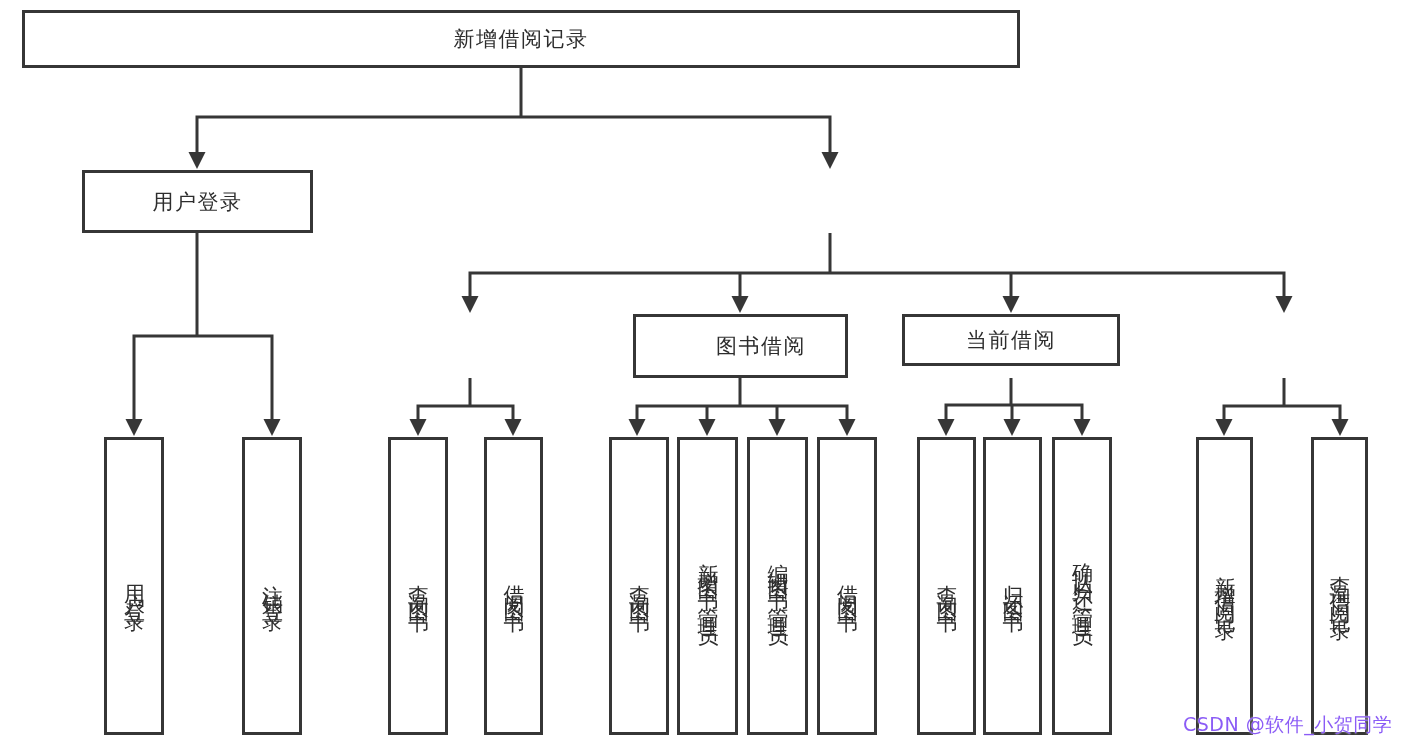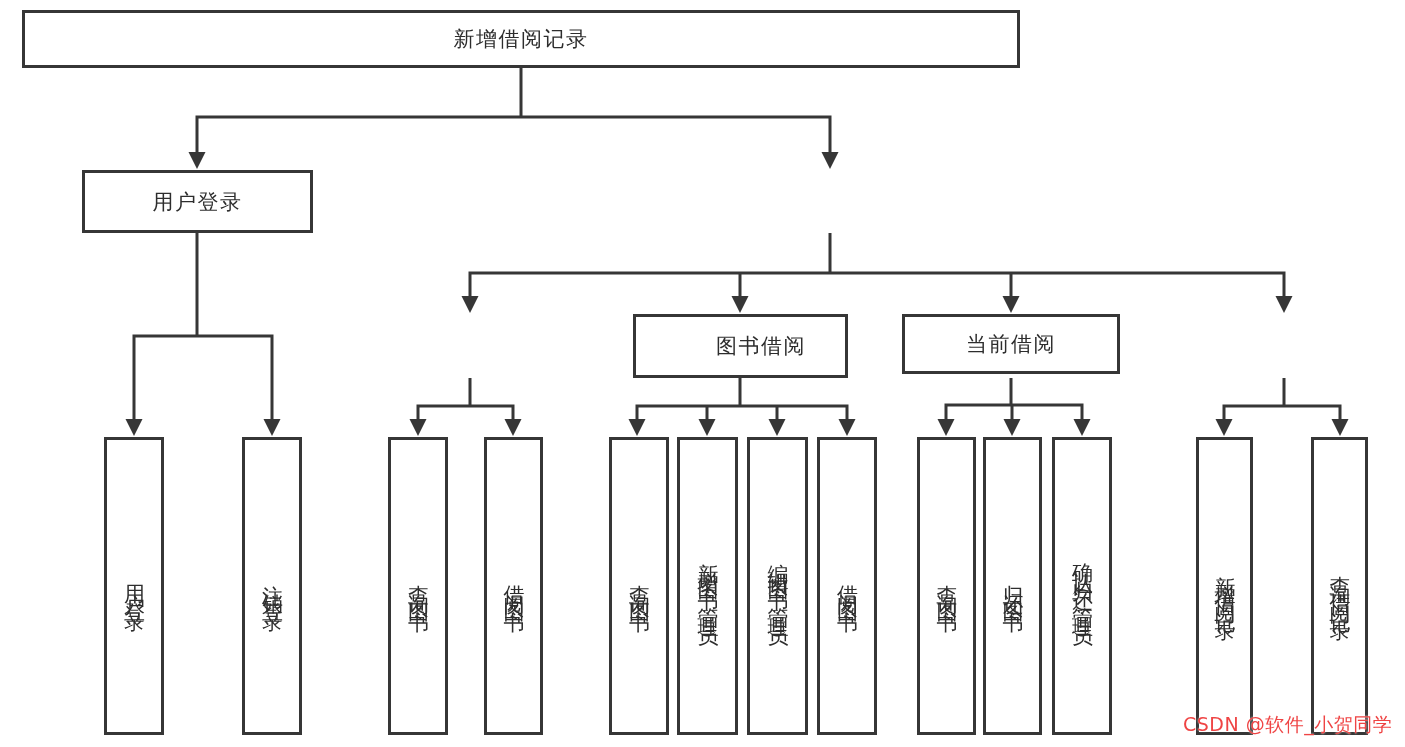--- a/index.html
+++ b/index.html
@@ -25,21 +25,21 @@
     writing-mode:vertical-rl;
     text-orientation:mixed;
     letter-spacing:9px;
     line-height:1;
     white-space:nowrap;
   }
   .watermark{
     position:absolute;
     left:1183px;top:712px;
     font-size:19px;
-    color:#ef4444;
+    color:#8b5cf6;
     letter-spacing:0.5px;
     white-space:nowrap;
     text-shadow:0 0 2px #ffffff;
   }
 </style>
 </head>
 <body>
 
 <div class="canvas">
 
@@ -87,21 +87,21 @@
     <span>新增借阅记录</span>
   </div>
 
   <div class="box hbox" style="left:82px;top:170px;width:231px;height:63px;">
     <span>用户登录</span>
   </div>
 
   <div class="box hbox" style="left:633px;top:314px;width:215px;height:64px;padding-left:41px;">
     <span>图书借阅</span>
   </div>
-  <div class="box hbox" style="left:902px;top:314px;width:218px;height:60px;">
+  <div class="box hbox" style="left:902px;top:314px;width:218px;height:52px;">
     <span>当前借阅</span>
   </div>
 
   <div class="box vbox" style="left:104px;top:437px;width:60px;height:298px;">
     <span class="vtext">用户登录</span>
   </div>
   <div class="box vbox" style="left:242px;top:437px;width:60px;height:298px;">
     <span class="vtext">注销登录</span>
   </div>
 

